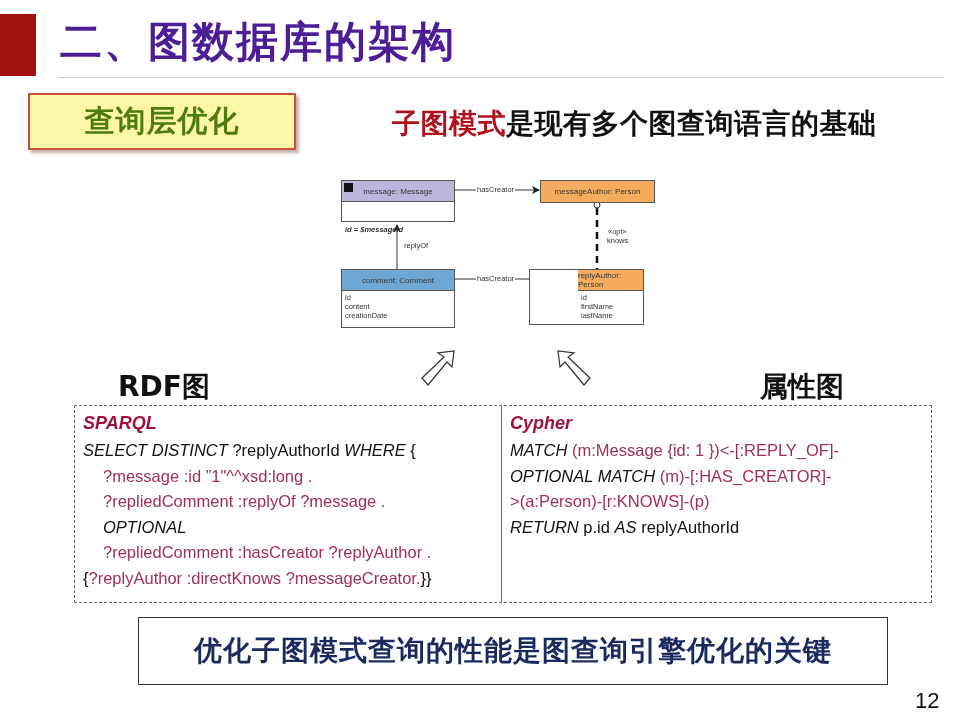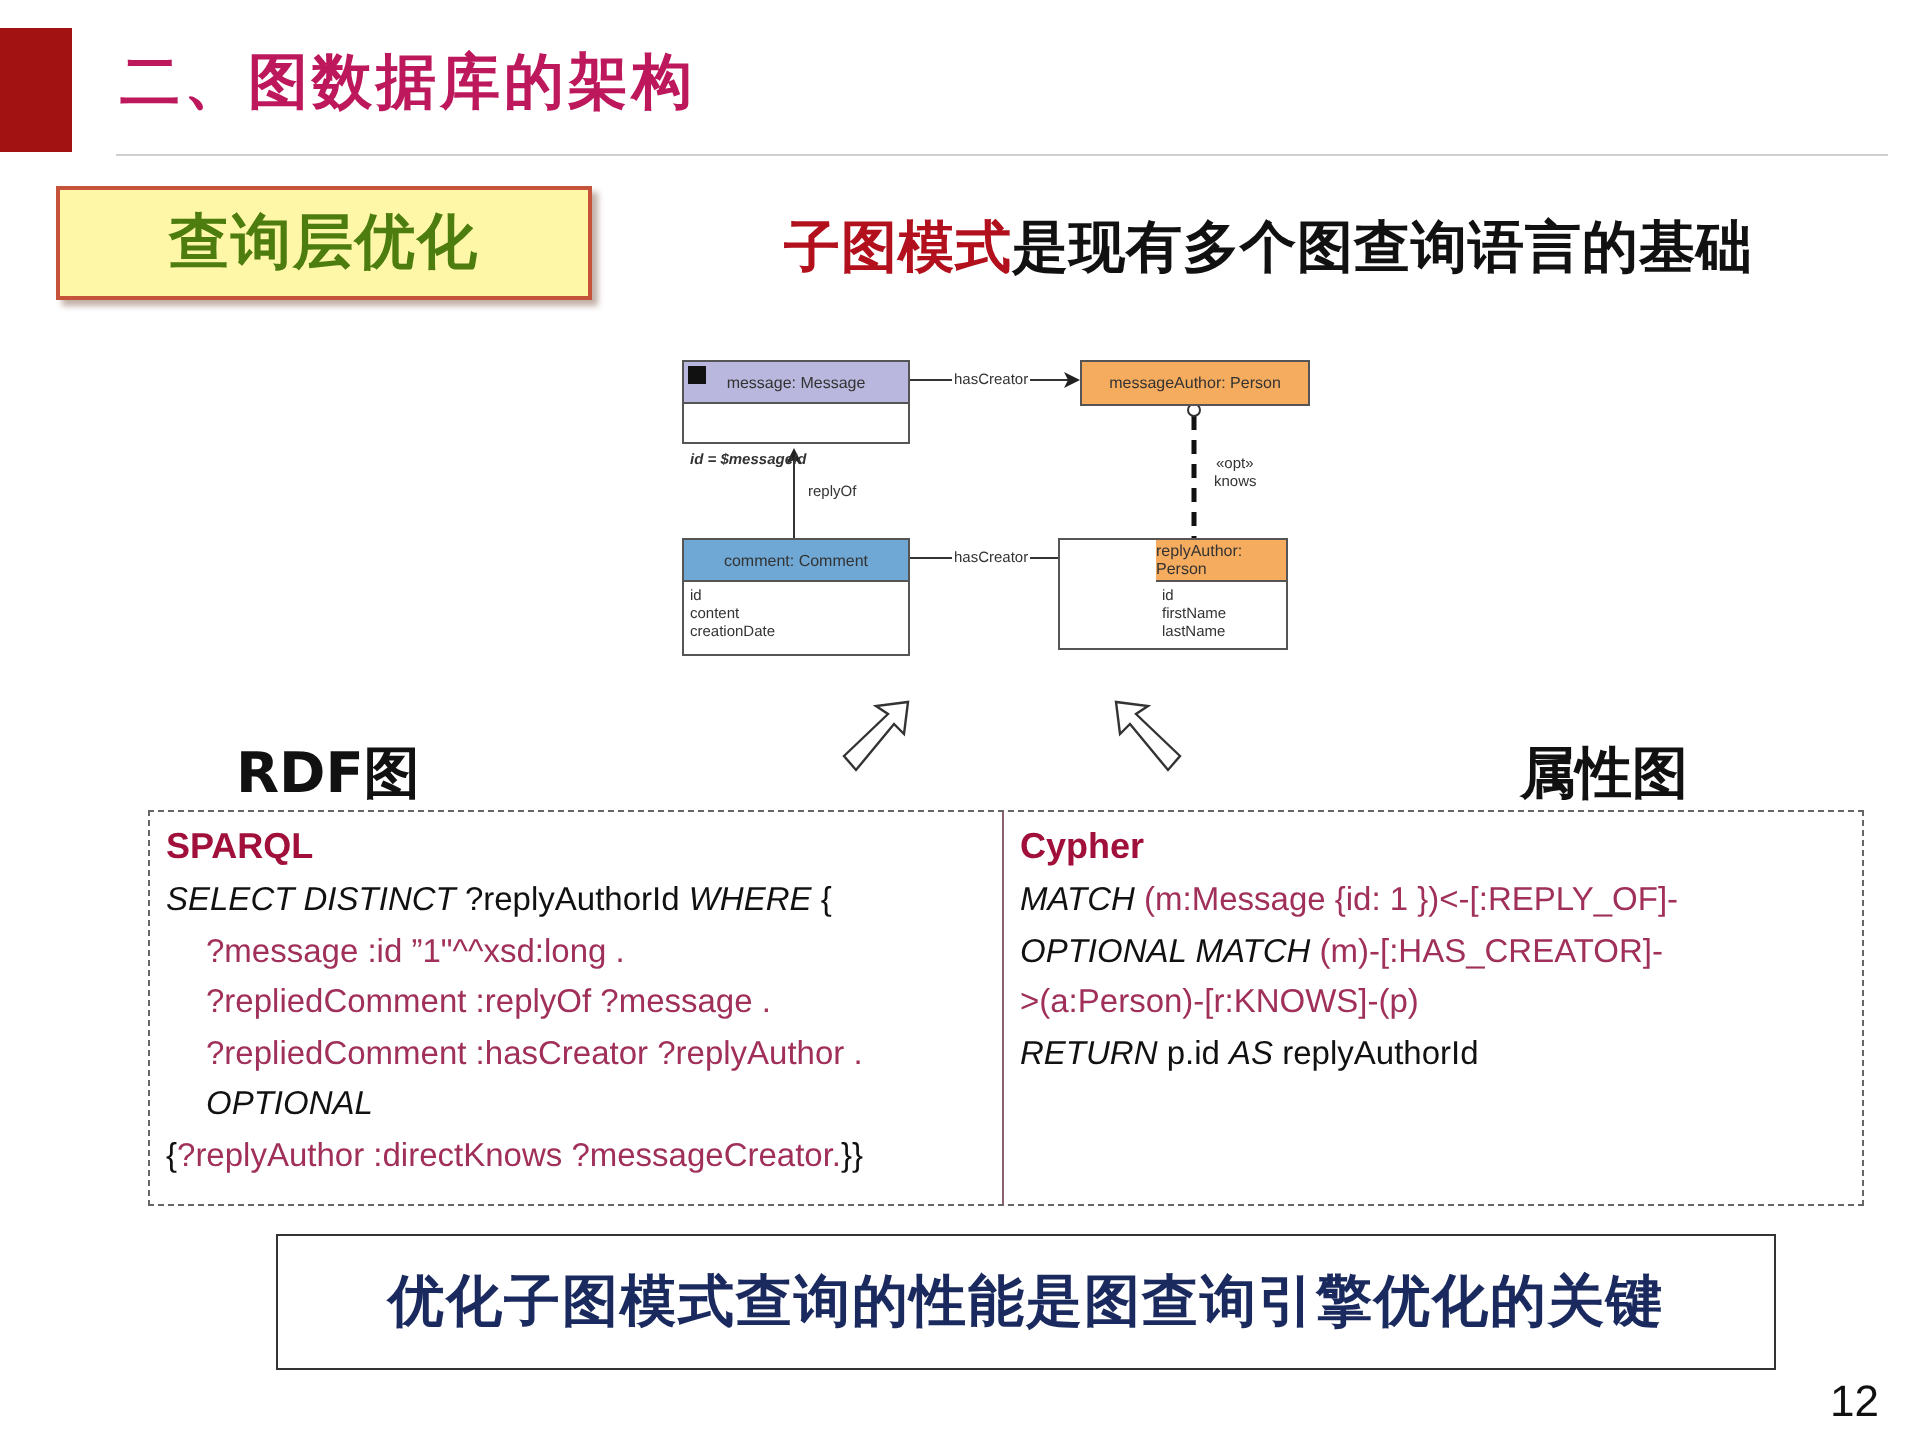--- a/index.html
+++ b/index.html
@@ -1,20 +1,20 @@
 <!DOCTYPE html>
 <html><head>
   <meta charset="utf-8">
   <style>
     * { box-sizing: border-box; margin: 0; padding: 0; }
     html, body { width: 960px; height: 720px; background: #ffffff; overflow: hidden; }
     body { position: relative; font-family: "DejaVu Sans", sans-serif; }
 
     .title-bar { position: absolute; left: 0; top: 14px; width: 36px; height: 62px; background: #a31212; }
-    .page-title { position: absolute; left: 60px; top: 12px; font-size: 30px; font-weight: bold; color: #be185d; letter-spacing: 2px; line-height: 60px; }
+    .page-title { position: absolute; left: 60px; top: 12px; font-size: 42px; font-weight: bold; color: #4c1d95; letter-spacing: 2px; line-height: 60px; }
     .title-rule { position: absolute; left: 58px; top: 77px; width: 886px; height: 1px; background: #d0d0d0; }
 
     .section-badge { position: absolute; left: 28px; top: 93px; width: 268px; height: 57px; background: #fff7a8; border: 2px solid #c5533a; box-shadow: 3px 3px 3px rgba(120,80,60,0.45); display: flex; align-items: center; justify-content: center; }
     .section-badge span { font-size: 30px; font-weight: bold; color: #4d7c0f; letter-spacing: 1px; }
 
     .subtitle { position: absolute; left: 348px; top: 104px; font-size: 28px; font-weight: bold; color: #111; line-height: 40px; letter-spacing: 0.5px; white-space: nowrap; margin-left: 44px; }
     .subtitle .hl { color: #b2101c; }
 
     
     .uml { position: absolute; left: 335px; top: 170px; width: 330px; height: 165px; }
@@ -31,21 +31,21 @@
 
     .up-arrows { position: absolute; left: 400px; top: 345px; width: 200px; height: 60px; }
 
     .label-rdf { position: absolute; left: 118px; top: 368px; font-size: 28px; font-weight: bold; color: #111; }
     .label-prop { position: absolute; left: 760px; top: 368px; font-size: 28px; font-weight: bold; color: #111; }
 
     .code-panel { position: absolute; left: 74px; top: 405px; width: 858px; height: 198px; border: 1px dashed #666; display: flex; }
     .code-col { position: relative; padding: 6px 8px; font-family: "Liberation Sans", sans-serif; font-size: 16.5px; line-height: 25.5px; color: #a0305a; }
     .code-col.left { width: 428px; border-right: 1px solid #8a6070; }
     .code-col.right { width: 430px; }
-    .code-title { font-weight: bold; color: #a0103a; font-size: 18px; line-height: 22px; margin-bottom: 4px; }
+    .code-title { font-weight: bold; font-style: italic; color: #a0103a; font-size: 18px; line-height: 22px; margin-bottom: 4px; }
     .kw { font-style: italic; color: #111; }
     .plain { color: #111; }
     .ind { padding-left: 20px; }
     .code-line { white-space: nowrap; }
 
     .footer-box { position: absolute; left: 138px; top: 617px; width: 750px; height: 68px; border: 1px solid #333; display: flex; align-items: center; justify-content: center; background: #fff; }
     .footer-box span { font-size: 28px; font-weight: bold; color: #1a2a5e; letter-spacing: 1px; }
 
     .page-num { position: absolute; left: 915px; top: 688px; font-family: "Liberation Sans", sans-serif; font-size: 22px; color: #111; }
   </style>
@@ -134,22 +134,22 @@
 
 <div class="label-rdf">RDF图</div>
 <div class="label-prop">属性图</div>
 
 <div class="code-panel">
   <div class="code-col left">
     <div class="code-title">SPARQL</div>
     <div class="code-line"><span class="kw">SELECT DISTINCT</span><span class="plain"> ?replyAuthorId </span><span class="kw">WHERE</span><span class="plain"> {</span></div>
     <div class="code-line ind">?message :id ”1"^^xsd:long .</div>
     <div class="code-line ind">?repliedComment :replyOf ?message .</div>
+    <div class="code-line ind"><span class="kw">OPTIONAL</span></div>
     <div class="code-line ind">?repliedComment :hasCreator ?replyAuthor .</div>
-    <div class="code-line ind"><span class="kw">OPTIONAL</span></div>
     <div class="code-line"><span class="plain">{</span><span>?replyAuthor :directKnows ?messageCreator.</span><span class="plain">}}</span></div>
   </div>
   <div class="code-col right">
     <div class="code-title">Cypher</div>
     <div class="code-line"><span class="kw">MATCH</span><span> (m:Message {id: 1 })&lt;-[:REPLY_OF]-</span></div>
     <div class="code-line"><span class="kw">OPTIONAL MATCH</span><span> (m)-[:HAS_CREATOR]-</span></div>
     <div class="code-line">&gt;(a:Person)-[r:KNOWS]-(p)</div>
     <div class="code-line"><span class="kw">RETURN</span><span class="plain"> p.id </span><span class="kw">AS</span><span class="plain"> replyAuthorId</span></div>
   </div>
 </div>

